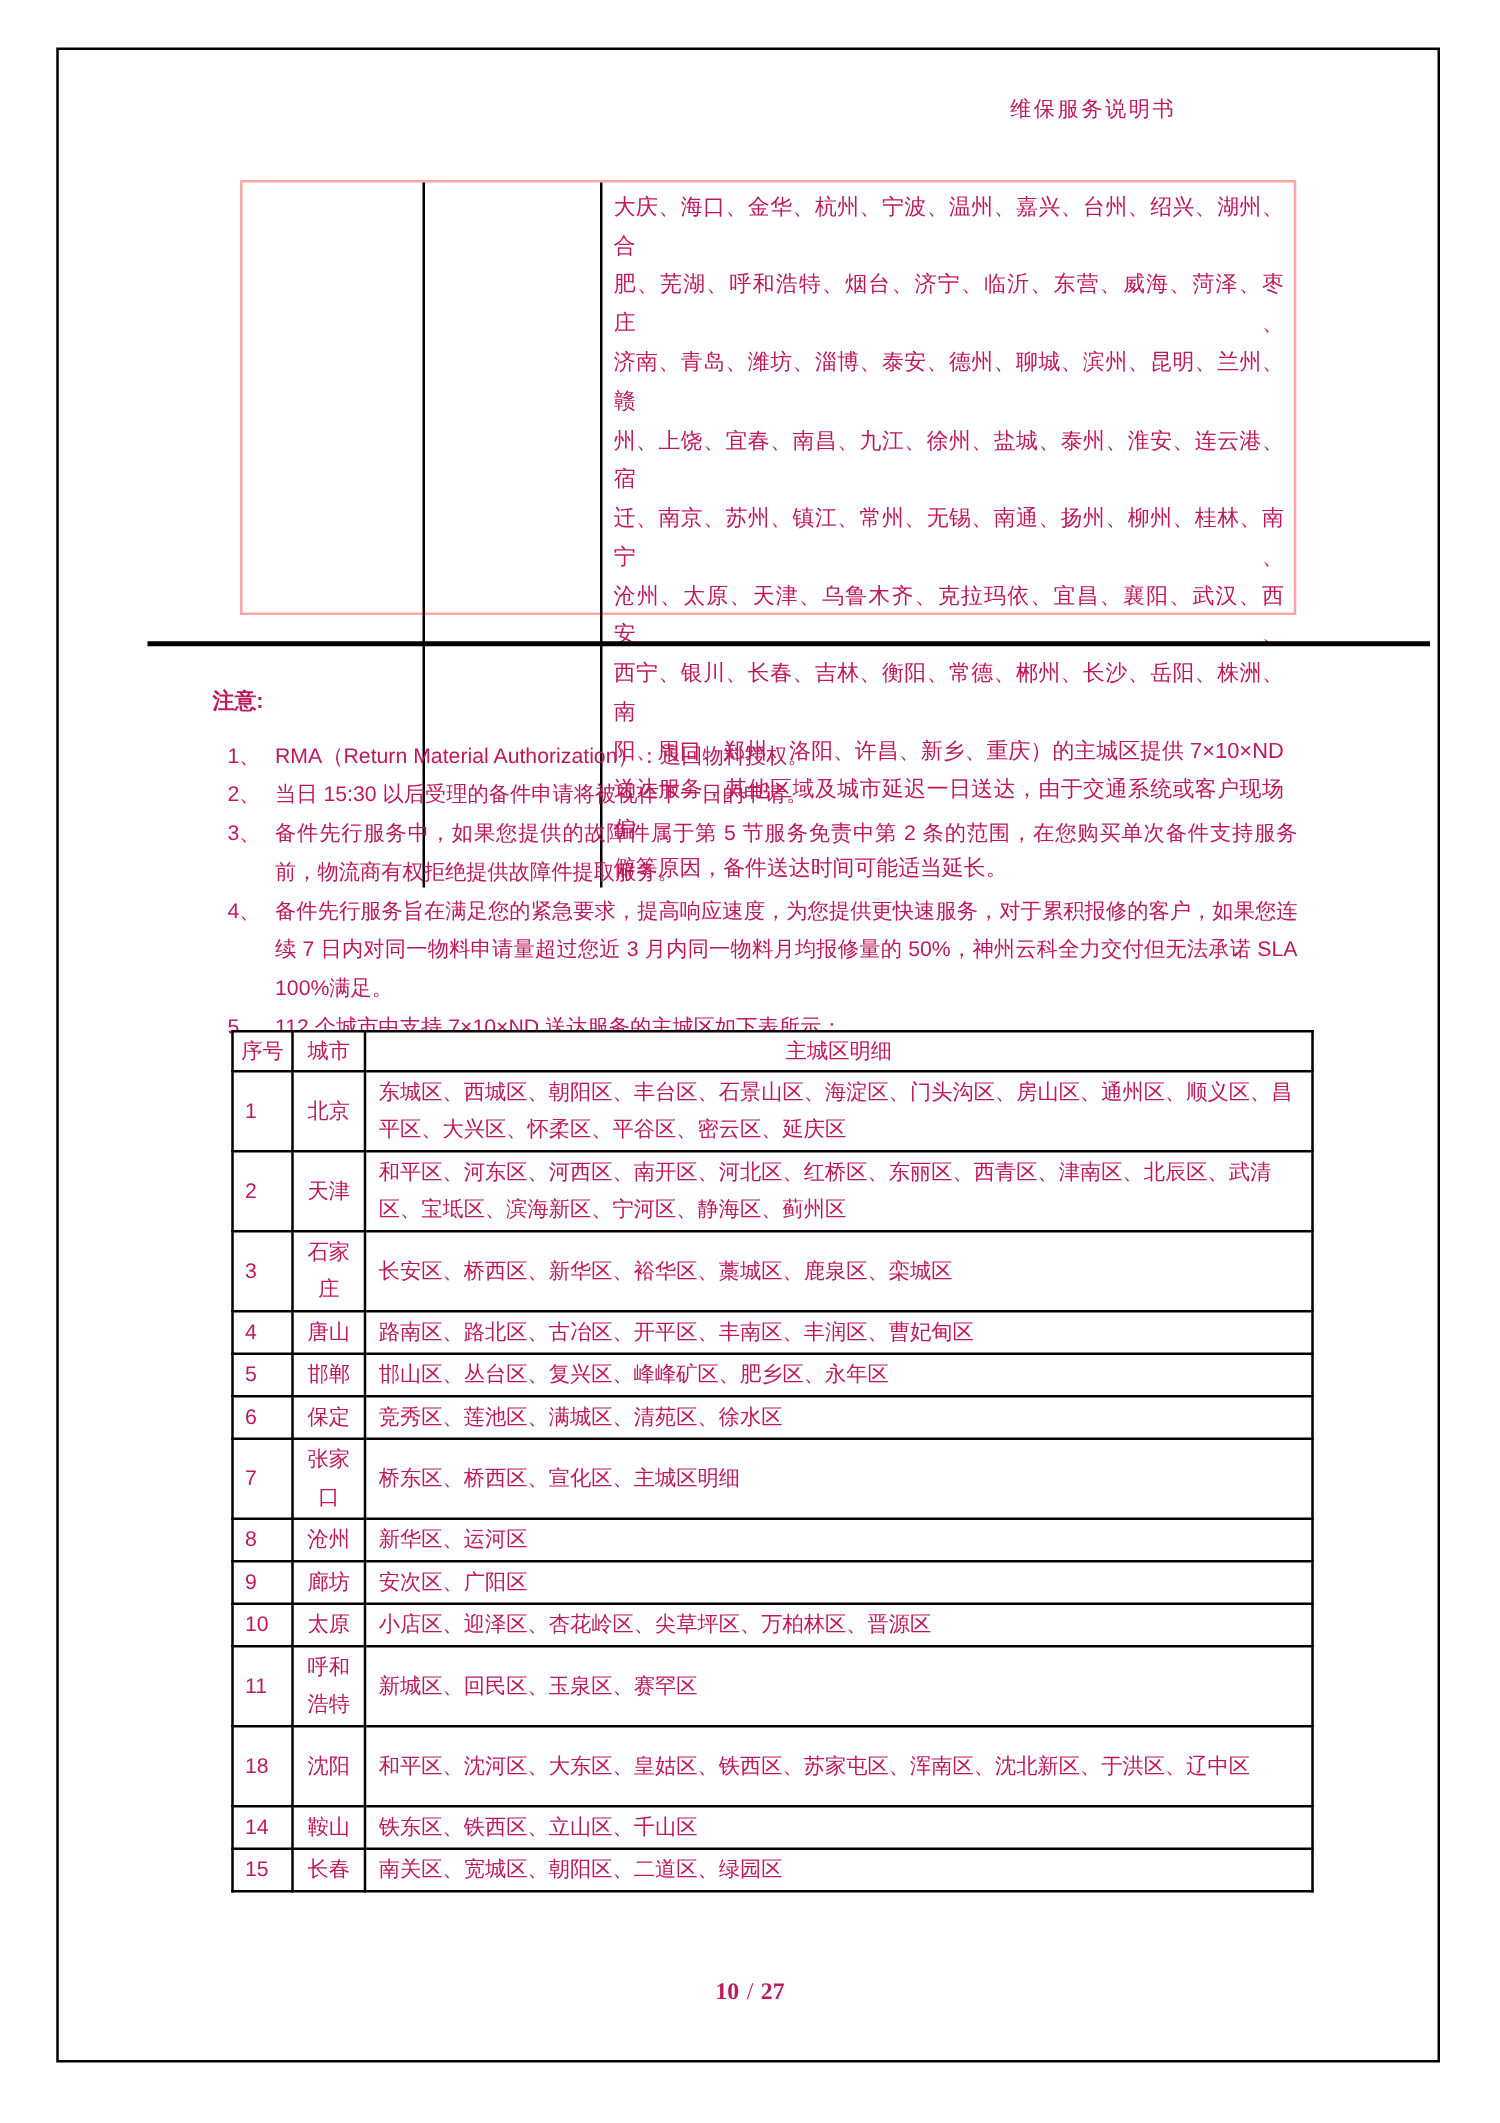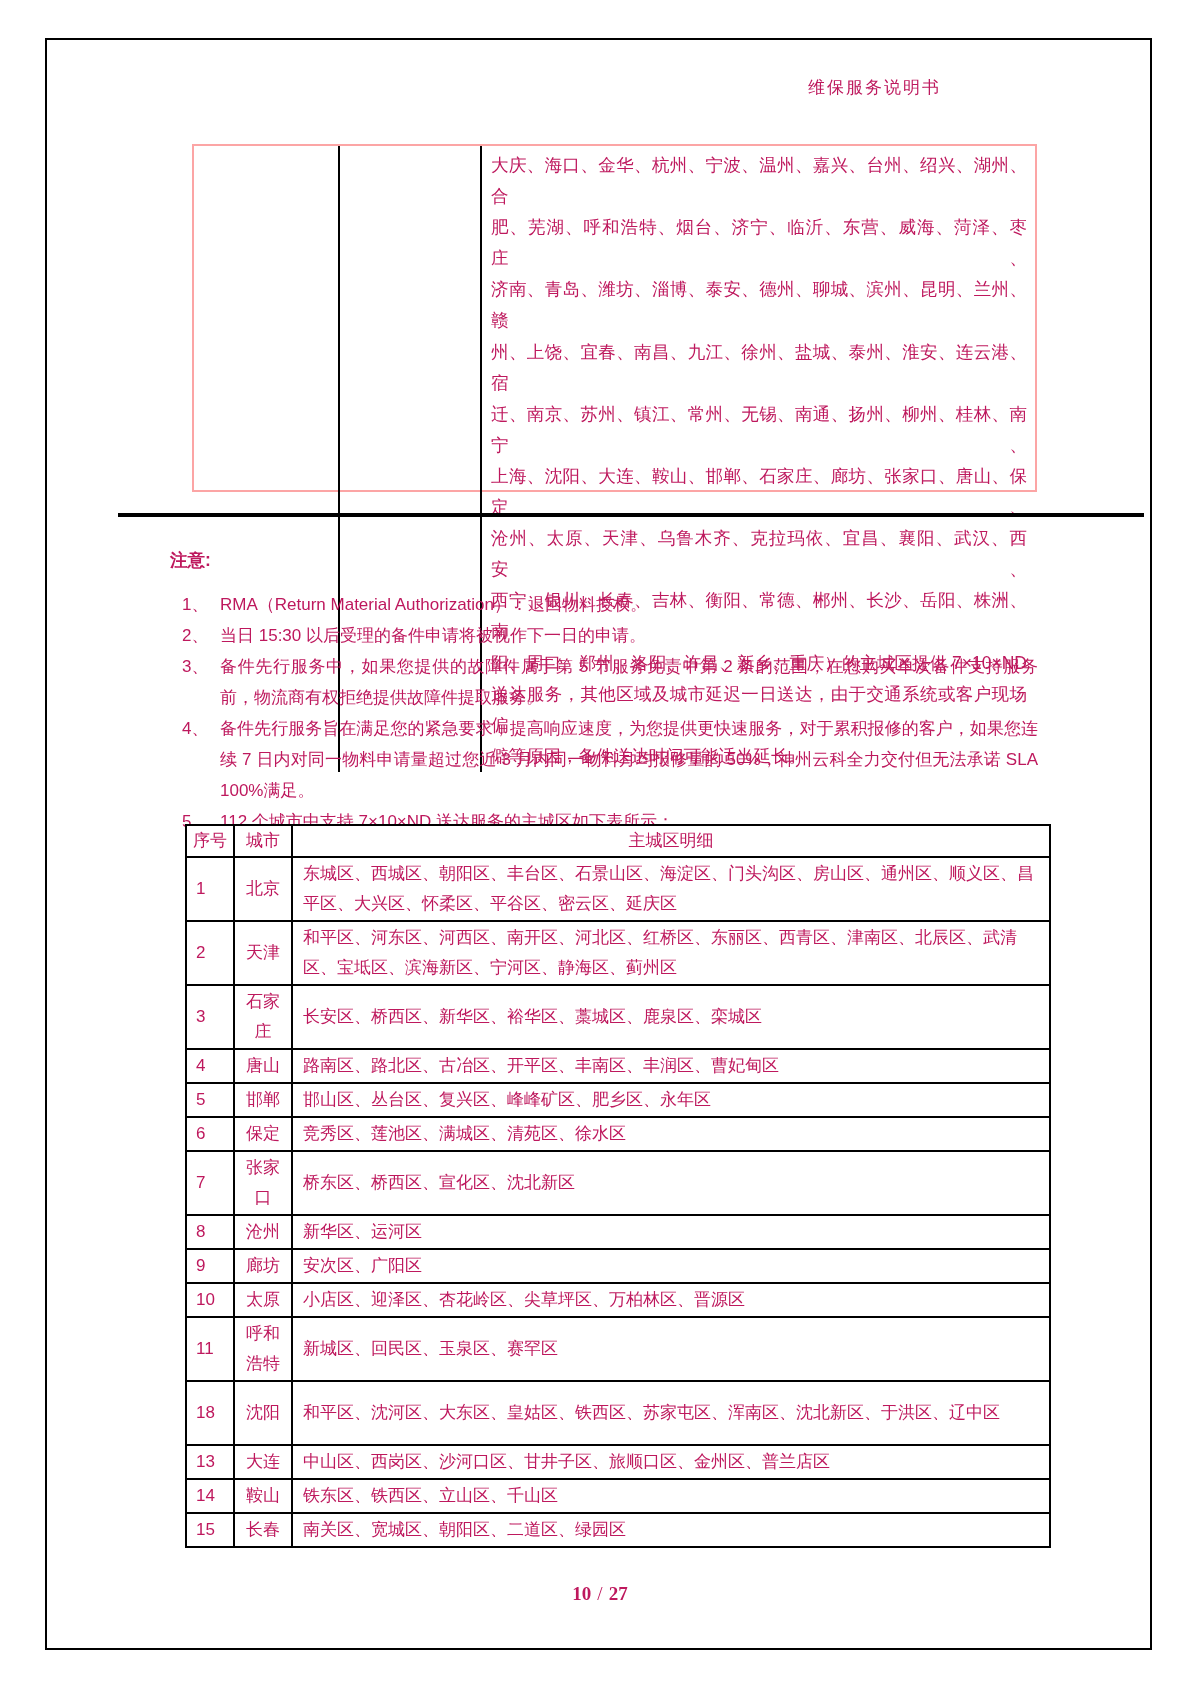--- a/index.html
+++ b/index.html
@@ -55,21 +55,20 @@
 
   <div class="cont-table">
     <div class="ct-cell first"></div>
     <div class="ct-cell"></div>
     <div class="ct-cell ct-c3" id="cont-lines">
         <div class="jline">大庆、海口、金华、杭州、宁波、温州、嘉兴、台州、绍兴、湖州、合</div>
         <div class="jline">肥、芜湖、呼和浩特、烟台、济宁、临沂、东营、威海、菏泽、枣庄、</div>
         <div class="jline">济南、青岛、潍坊、淄博、泰安、德州、聊城、滨州、昆明、兰州、赣</div>
         <div class="jline">州、上饶、宜春、南昌、九江、徐州、盐城、泰州、淮安、连云港、宿</div>
         <div class="jline">迁、南京、苏州、镇江、常州、无锡、南通、扬州、柳州、桂林、南宁、</div>
-        <div class="jline">上海、沈阳、大连、鞍山、邯郸、石家庄、廊坊、张家口、唐山、保定、</div>
         <div class="jline">沧州、太原、天津、乌鲁木齐、克拉玛依、宜昌、襄阳、武汉、西安、</div>
         <div class="jline">西宁、银川、长春、吉林、衡阳、常德、郴州、长沙、岳阳、株洲、南</div>
         <div class="jline">阳、周口、郑州、洛阳、许昌、新乡、重庆）的主城区提供 7×10×ND</div>
         <div class="jline">送达服务，其他区域及城市延迟一日送达，由于交通系统或客户现场偏</div>
         <div class="jline last">僻等原因，备件送达时间可能适当延长。</div>
       </div>
   </div>
 
   <div class="separator"></div>
 
@@ -139,21 +138,21 @@
           <td class="cell-districts">邯山区、丛台区、复兴区、峰峰矿区、肥乡区、永年区</td>
         </tr>
         <tr class="">
           <td class="cell-no">6</td>
           <td class="cell-city">保定</td>
           <td class="cell-districts">竞秀区、莲池区、满城区、清苑区、徐水区</td>
         </tr>
         <tr class="tall">
           <td class="cell-no">7</td>
           <td class="cell-city">张家口</td>
-          <td class="cell-districts">桥东区、桥西区、宣化区、沈北新区</td>
+          <td class="cell-districts">桥东区、桥西区、宣化区、主城区明细</td>
         </tr>
         <tr class="">
           <td class="cell-no">8</td>
           <td class="cell-city">沧州</td>
           <td class="cell-districts">新华区、运河区</td>
         </tr>
         <tr class="">
           <td class="cell-no">9</td>
           <td class="cell-city">廊坊</td>
           <td class="cell-districts">安次区、广阳区</td>
@@ -167,25 +166,20 @@
           <td class="cell-no">11</td>
           <td class="cell-city">呼和浩特</td>
           <td class="cell-districts">新城区、回民区、玉泉区、赛罕区</td>
         </tr>
         <tr class="tall">
           <td class="cell-no">18</td>
           <td class="cell-city">沈阳</td>
           <td class="cell-districts">和平区、沈河区、大东区、皇姑区、铁西区、苏家屯区、浑南区、沈北新区、于洪区、辽中区</td>
         </tr>
         <tr class="">
-          <td class="cell-no">13</td>
-          <td class="cell-city">大连</td>
-          <td class="cell-districts">中山区、西岗区、沙河口区、甘井子区、旅顺口区、金州区、普兰店区</td>
-        </tr>
-        <tr class="">
           <td class="cell-no">14</td>
           <td class="cell-city">鞍山</td>
           <td class="cell-districts">铁东区、铁西区、立山区、千山区</td>
         </tr>
         <tr class="">
           <td class="cell-no">15</td>
           <td class="cell-city">长春</td>
           <td class="cell-districts">南关区、宽城区、朝阳区、二道区、绿园区</td>
         </tr>
       </tbody>

